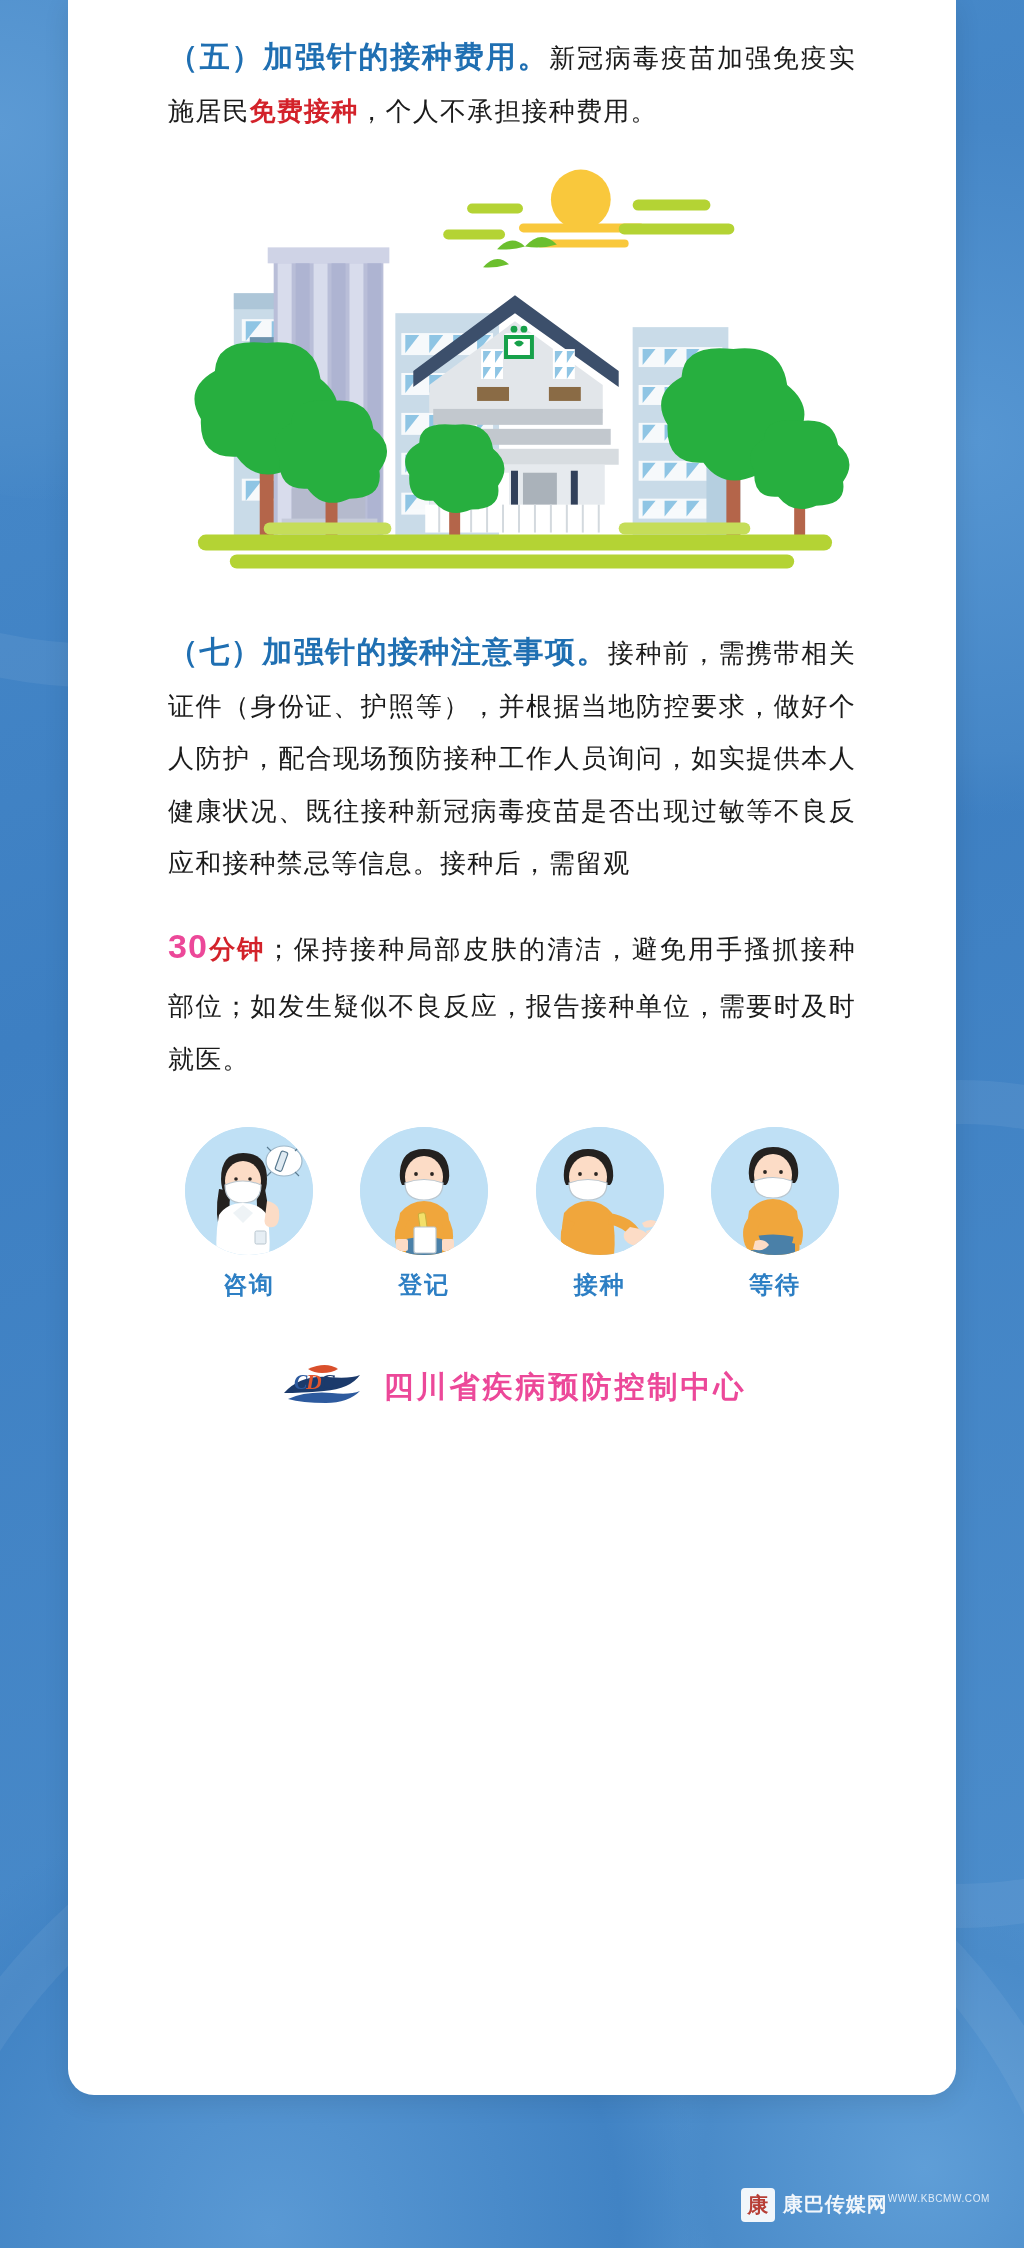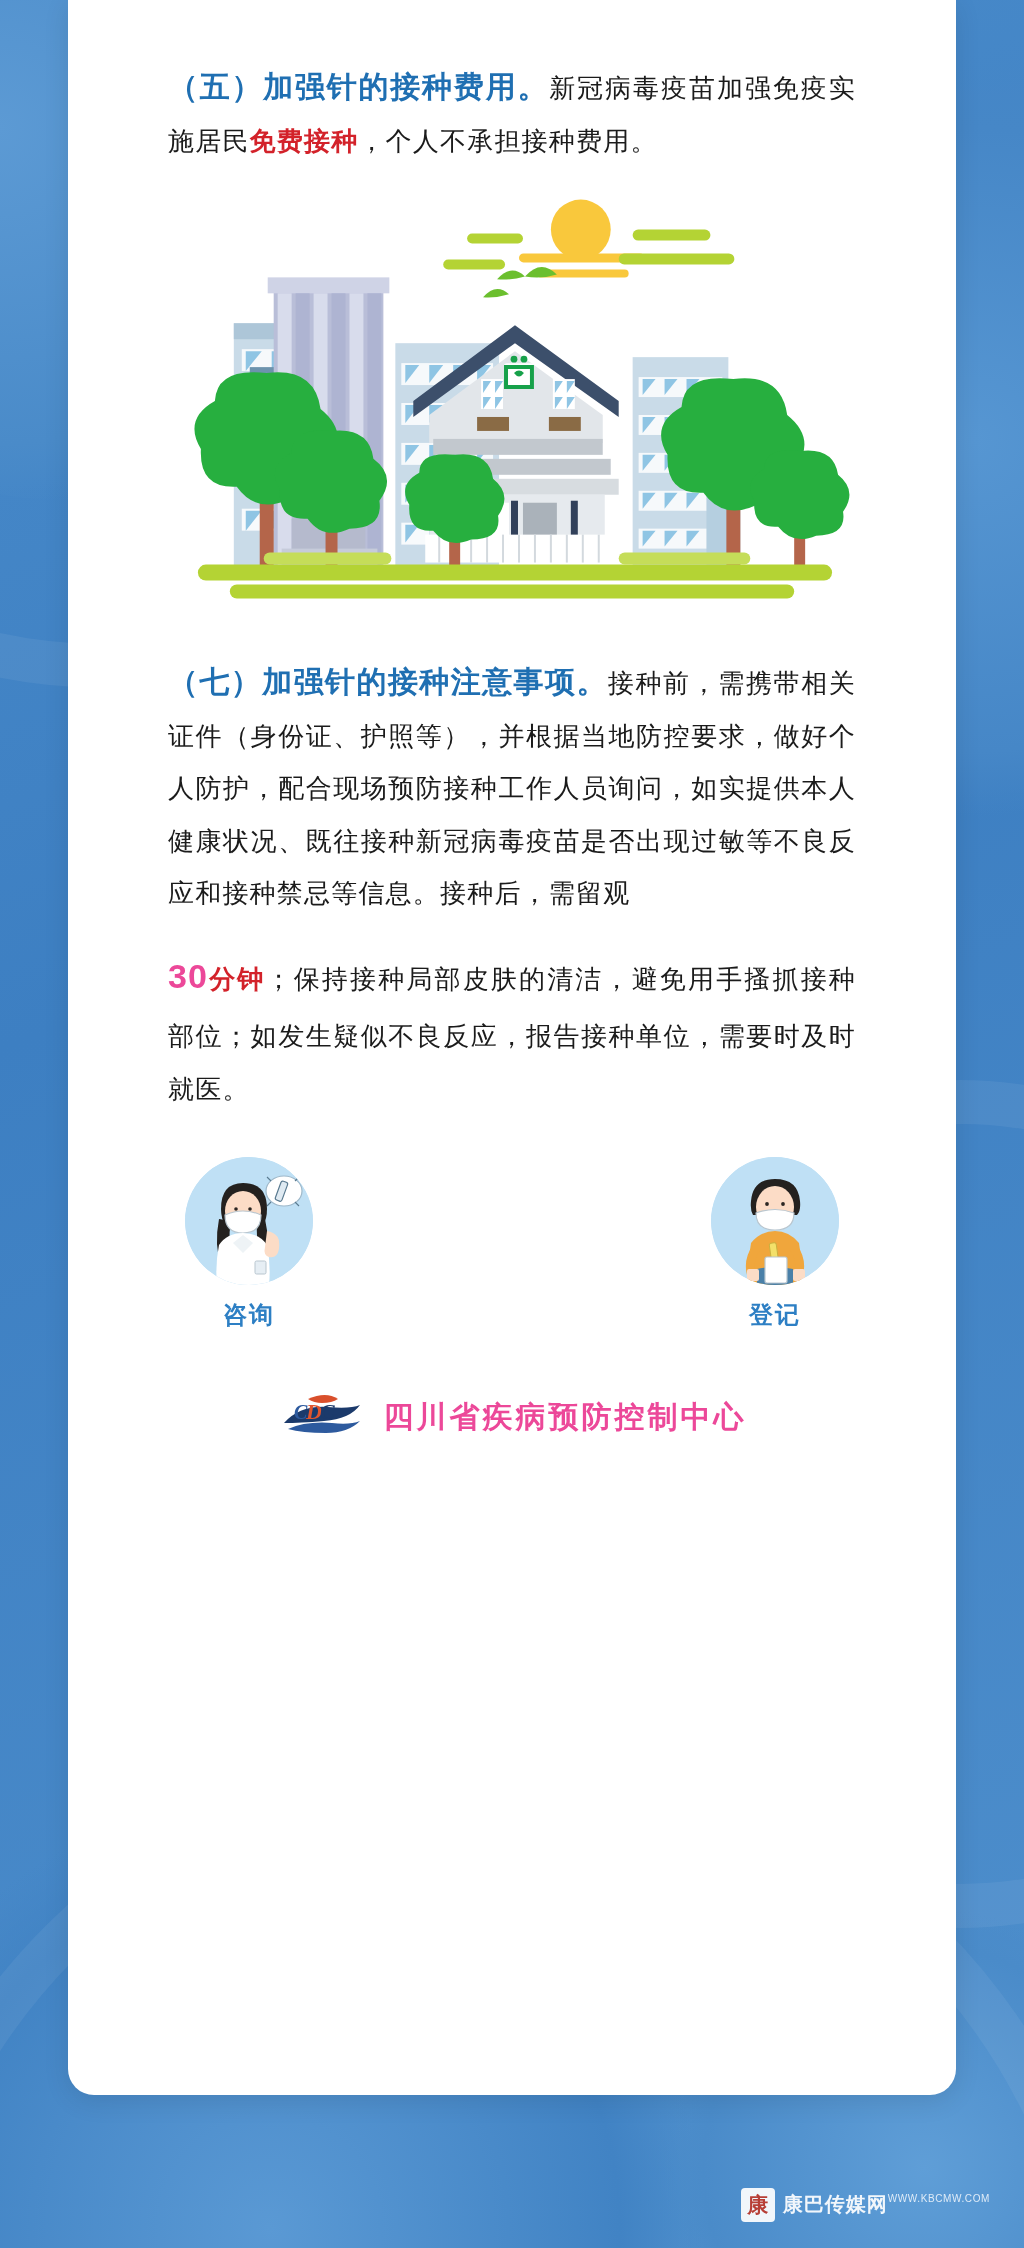--- a/index.html
+++ b/index.html
@@ -43,21 +43,21 @@
     line-height:1.5;white-space:nowrap;
   }
   .body-txt{
     color:#1b1b1b;font-size:26px;line-height:2.02;text-align:justify;
     letter-spacing:1.2px;
   }
   .red-b{color:#d3222a;font-weight:bold;}
   .big-red{color:#ec4899;font-weight:bold;font-size:34px;}
 
   .p-block{margin-top:26px;}
-  .p-block.first{margin-top:62px;}
+  .p-block.first{margin-top:32px;}
 
   
   .illus{position:relative;width:100%;height:430px;margin-top:26px;}
 
   
   .persons{
     display:flex;justify-content:space-between;align-items:flex-start;
     margin-top:42px;padding:0 6px;
   }
   .person{width:150px;text-align:center;}
@@ -391,21 +391,62 @@
               <rect x="36" y="112" width="12" height="12" rx="2" fill="#fcdcc6"></rect>
               <rect x="82" y="112" width="12" height="12" rx="2" fill="#fcdcc6"></rect>
               <rect x="60" y="86" width="7" height="30" rx="2" fill="#f3e06a" stroke="#c9b03f" stroke-width="1" transform="rotate(-8 63 100)"></rect>
               <rect x="54" y="100" width="22" height="26" rx="2" fill="#ffffff" stroke="#b9c6cf" stroke-width="1.2"></rect>
             </g>
           </svg>
         </div>
         <div class="plabel">登记</div>
       </div>
 
-
+      <div class="person">
+        <div class="pcircle">
+          <svg viewBox="0 0 128 128" width="128" height="128">
+            <circle cx="64" cy="64" r="64" fill="#bfe0f5"></circle>
+            <g>
+              <path d="M28 44 q2 -22 24 -22 q23 0 25 22 q1 10 -3 14 l-44 0 q-3 -5 -2 -14z" fill="#24211f"></path>
+              <ellipse cx="52" cy="50" rx="19" ry="21" fill="#fcdcc6"></ellipse>
+              <path d="M33 56 q19 -7 38 0 q0 17 -19 17 q-19 0 -19 -17z" fill="#ffffff" stroke="#b9c6cf" stroke-width="1.2"></path>
+              <circle cx="44" cy="47" r="1.9" fill="#2b2622"></circle>
+              <circle cx="60" cy="47" r="1.9" fill="#2b2622"></circle>
+              <path d="M28 86 q10 -12 24 -12 q14 0 24 12 q4 22 2 42 l-52 0 q-2 -20 2 -42z" fill="#f0a63c"></path>
+              <path d="M74 86 q22 4 30 18 l-8 7 q-8 -11 -24 -14z" fill="#f0a63c"></path>
+              <path d="M94 100 q16 2 22 12 q-6 10 -20 6 q-10 -4 -8 -12z" fill="#fcdcc6"></path>
+              <path d="M110 104 q10 -4 14 2 q-4 6 -12 4z" fill="#fcdcc6"></path>
+              <path d="M106 96 q10 -6 16 0 q-6 6 -14 4z" fill="#fcdcc6"></path>
+              <path d="M30 92 q-8 12 -4 28 l9 -2 q-4 -12 4 -22z" fill="#f0a63c"></path>
+            </g>
+          </svg>
+        </div>
+        <div class="plabel">接种</div>
+      </div>
+
+      <div class="person">
+        <div class="pcircle">
+          <svg viewBox="0 0 128 128" width="128" height="128">
+            <circle cx="64" cy="64" r="64" fill="#bfe0f5"></circle>
+            <g>
+              <path d="M38 42 q2 -22 24 -22 q23 0 25 22 q1 10 -3 14 l-44 0 q-3 -5 -2 -14z" fill="#24211f"></path>
+              <ellipse cx="62" cy="48" rx="19" ry="21" fill="#fcdcc6"></ellipse>
+              <path d="M43 54 q19 -7 38 0 q0 17 -19 17 q-19 0 -19 -17z" fill="#ffffff" stroke="#b9c6cf" stroke-width="1.2"></path>
+              <circle cx="54" cy="45" r="1.9" fill="#2b2622"></circle>
+              <circle cx="70" cy="45" r="1.9" fill="#2b2622"></circle>
+              <path d="M38 84 q10 -12 24 -12 q14 0 24 12 q4 22 2 44 l-52 0 q-2 -22 2 -44z" fill="#f0a63c"></path>
+              <path d="M40 110 q22 -5 44 0 l0 18 l-44 0z" fill="#4a80a8"></path>
+              <path d="M40 88 q-12 12 -6 30 q4 8 12 4 q6 -4 2 -12 q-4 -10 4 -18z" fill="#f0a63c"></path>
+              <path d="M44 114 q10 -3 14 4 q-6 8 -16 4z" fill="#fcdcc6"></path>
+              <path d="M84 88 q12 12 6 30 l-9 -2 q5 -14 -4 -24z" fill="#f0a63c"></path>
+            </g>
+          </svg>
+        </div>
+        <div class="plabel">等待</div>
+      </div>
 
     </div>
 
     <div class="footer">
       <div>
         <svg viewBox="0 0 88 52" width="88" height="52">
           <path d="M6 34 q16 -18 44 -16 q22 2 32 -2 q-10 14 -36 16 q-24 2 -40 2z" fill="#1b3a6b"></path>
           <path d="M10 40 q18 -8 44 -6 q18 2 28 -2 q-12 12 -34 12 q-24 0 -38 -4z" fill="#2d5a9e"></path>
           <path d="M30 10 q18 -8 30 0 q-6 4 -16 4 q-8 0 -14 -4z" fill="#d94f2b"></path>
           <text x="28" y="30" font-family="Liberation Serif, serif" font-size="22" font-weight="bold" font-style="italic" fill="#e0552e">D</text>

